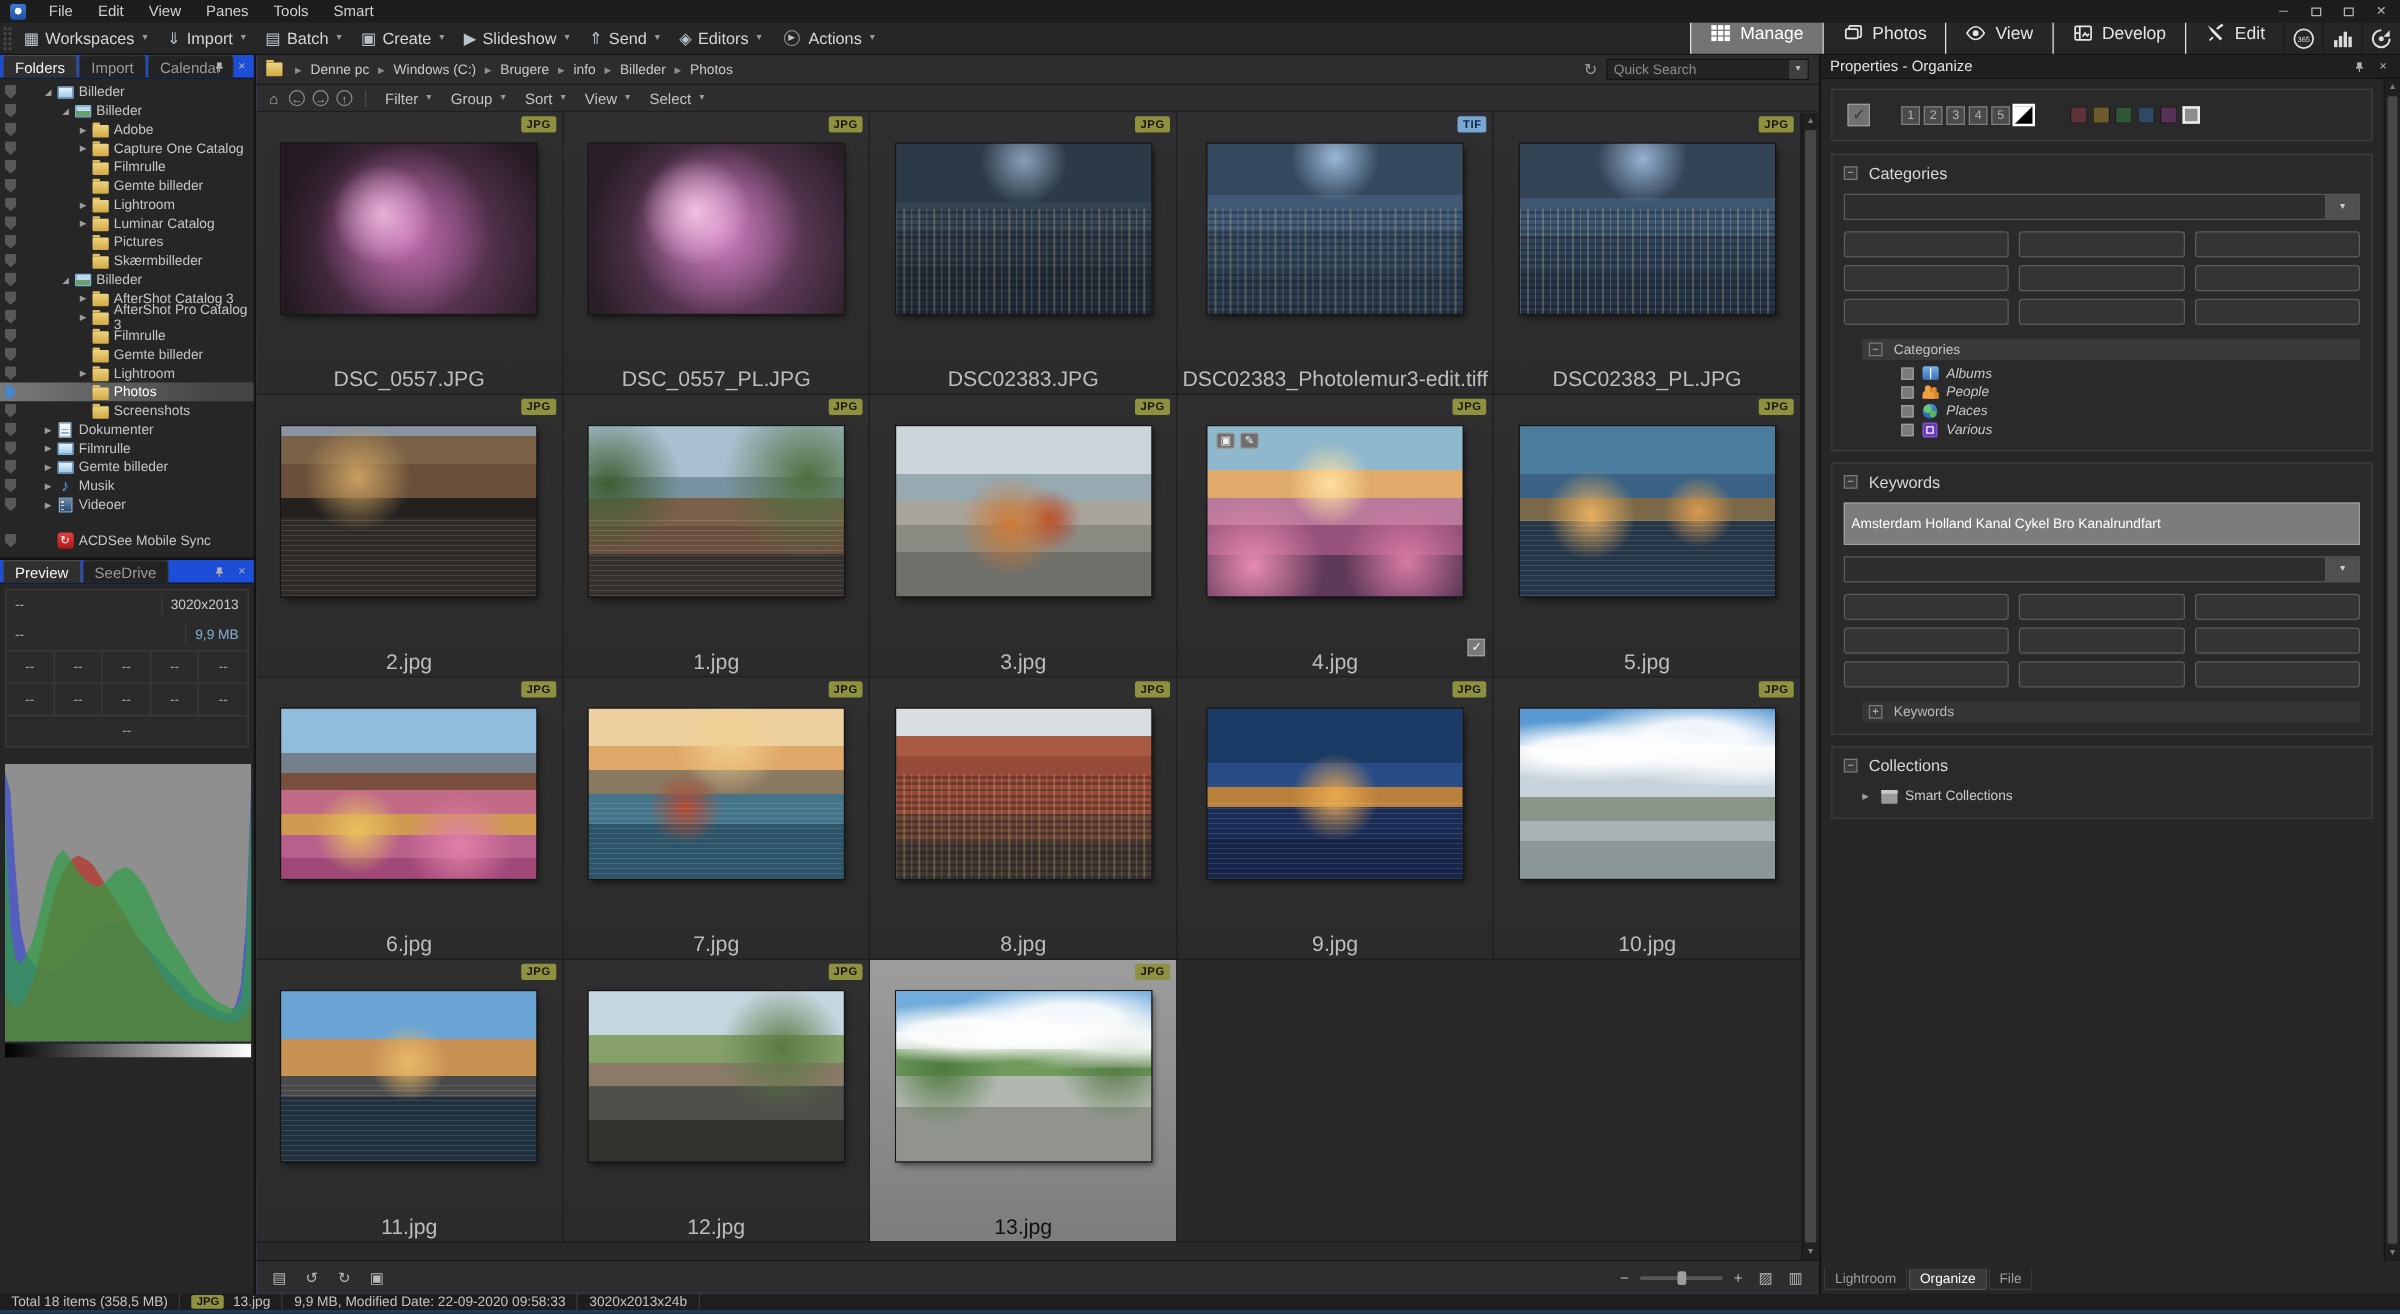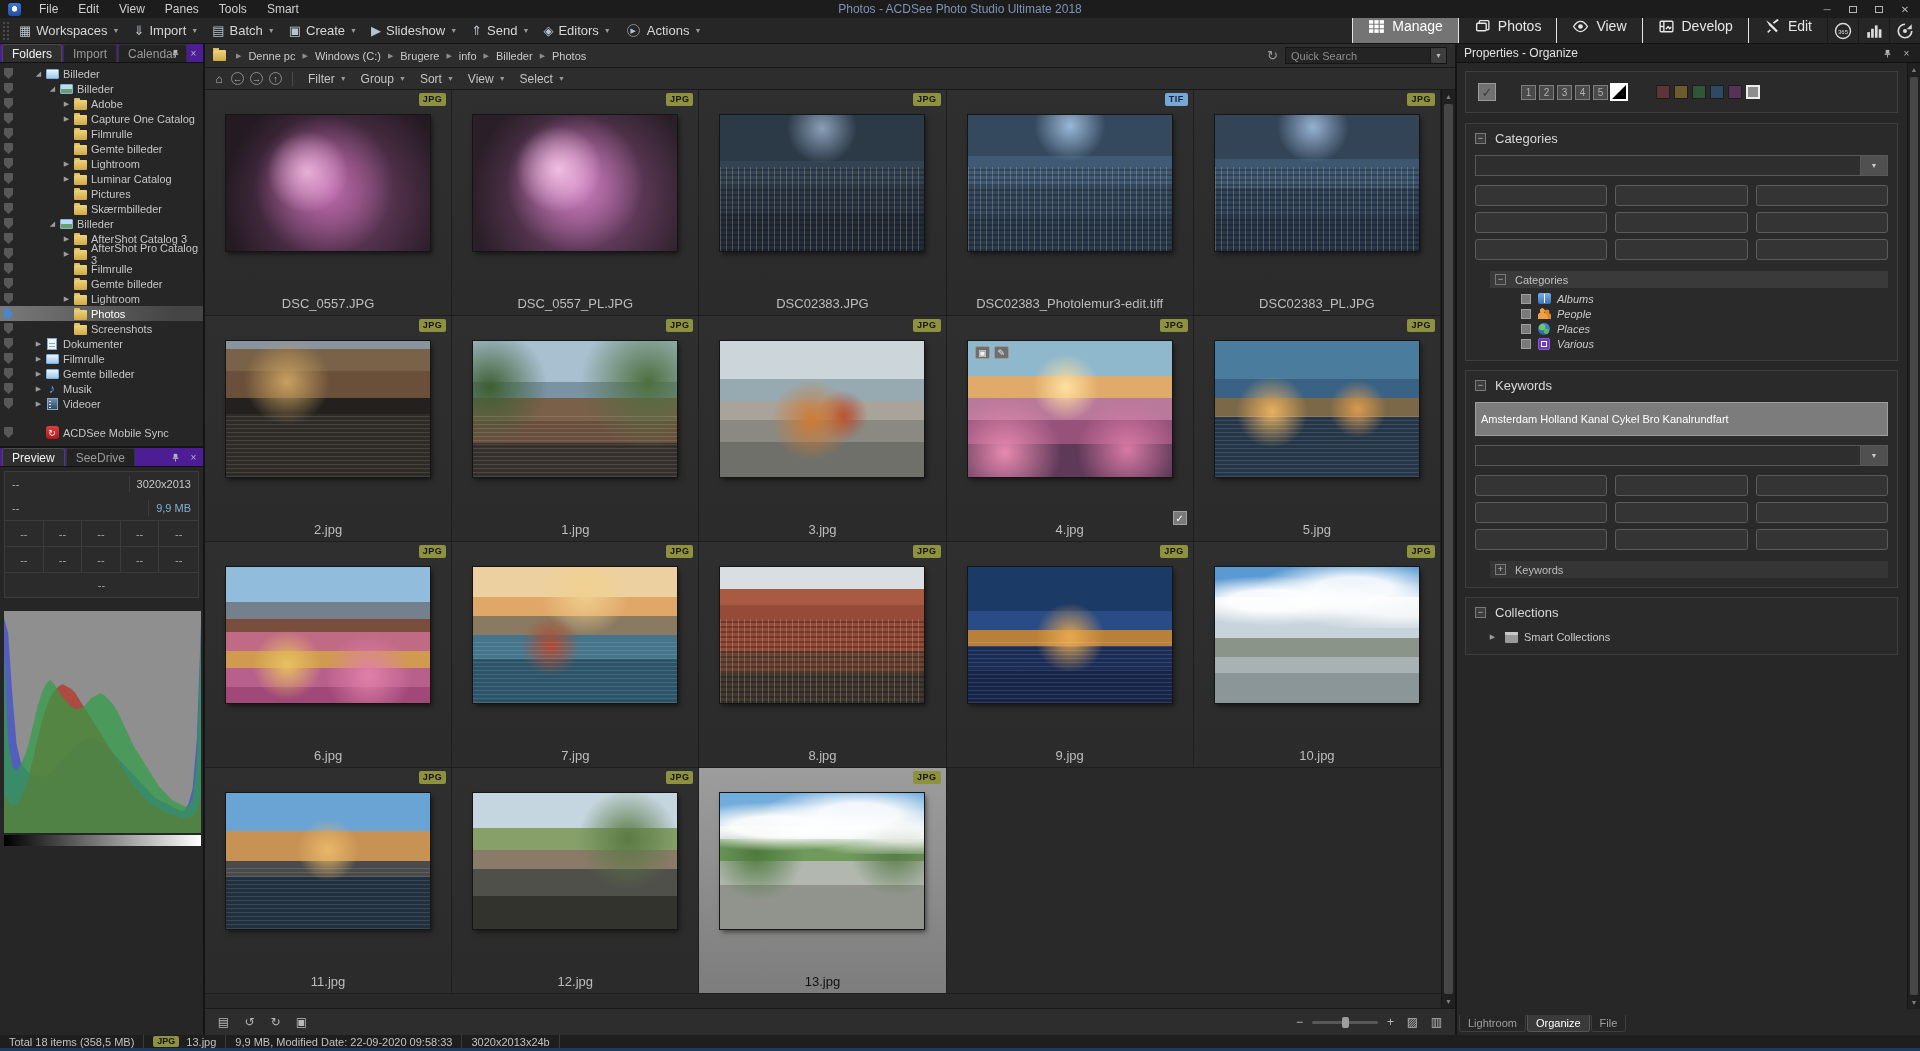--- a/index.html
+++ b/index.html
@@ -32,21 +32,21 @@
   .mode-btn.active { background:#747474; color:#ffffff; }
   .toolicons { display:flex; align-items:stretch; }
   .tool-btn { width:31px; display:flex; align-items:center; justify-content:center; color:#dcdcdc; border-left:1px solid #1a1a1a; }
   .tool-btn svg { width:18px; height:18px; }
 
   
   .main { display:flex; height:991px; }
 
   
   .sidebar { width:205px; min-width:205px; border-right:2px solid #141414; display:flex; flex-direction:column; background:#262626; }
-  .side-tabs { height:19px; background:#4c1d95; display:flex; align-items:flex-end; padding-left:2px; position:relative; border-bottom:1px solid #111; flex:none; }
+  .side-tabs { height:19px; background:#1d4ed8; display:flex; align-items:flex-end; padding-left:2px; position:relative; border-bottom:1px solid #111; flex:none; }
   .stab { padding:2px 9px 1px; font-size:12px; color:#9a9a9a; background:#232323; border:1px solid #343434; border-bottom:none; border-radius:3px 3px 0 0; margin-right:1px; }
   .stab.active { color:#f2f2f2; background:#2f2f2f; border-color:#4a4a4a; }
   .side-icons { position:absolute; right:3px; top:3px; display:flex; gap:5px; }
   .sicon { width:13px; height:13px; display:flex; align-items:center; justify-content:center; color:#b5b5b5; font-size:10px; }
   .sicon svg { width:9px; height:9px; fill:#b5b5b5; }
 
   .tree { height:383px; overflow:hidden; padding-top:3px; flex:none; position:relative; }
   .trow { height:15px; display:flex; align-items:center; font-size:11px; color:#c6c6c6; padding-left:4px; }
   .trow.selected { background:linear-gradient(90deg,#7a7a7a 0%,#454545 85%); color:#fff; }
   .shield { width:9px; height:11px; background:#585858; border-radius:1px; clip-path:polygon(0 0,100% 0,100% 62%,50% 100%,0 62%); flex:none; }
@@ -112,21 +112,21 @@
   .art::before, .art::after { pointer-events:none; }
   .tx-city::after { content:""; position:absolute; inset:38% 0 0 0;
     background:repeating-linear-gradient(90deg, rgba(255,228,170,.22) 0 1px, transparent 1px 6px),
                repeating-linear-gradient(0deg, rgba(5,8,18,.28) 0 2px, transparent 2px 5px); }
   .tx-water::after { content:""; position:absolute; inset:55% 0 0 0;
     background:repeating-linear-gradient(0deg, rgba(255,255,255,.12) 0 1px, transparent 1px 4px); }
   .tx-clouds::after { content:""; position:absolute; inset:0 0 55% 0;
     background:radial-gradient(ellipse at 28% 55%, rgba(255,255,255,.95) 0 22%, transparent 52%),
                radial-gradient(ellipse at 68% 35%, rgba(255,255,255,.9) 0 20%, transparent 50%),
                radial-gradient(ellipse at 90% 65%, rgba(255,255,255,.8) 0 16%, transparent 45%); }
-  .tlabel { margin-top:auto; height:22px; line-height:21px; text-align:center; font-size:13px; color:#bdbdbd; white-space:nowrap; overflow:hidden; padding:0 4px; }
+  .tlabel { margin-top:auto; height:22px; line-height:21px; text-align:center; font-size:17px; color:#bdbdbd; white-space:nowrap; overflow:hidden; padding:0 4px; }
   .cell.selected .tlabel { color:#101010; }
   .mini-ind { position:absolute; top:5px; left:7px; display:flex; gap:4px; }
   .mind { width:15px; height:13px; background:#6e6e6e; border:1px solid #9a9a9a; border-radius:2px; color:#f0f0f0; font-size:9px; display:flex; align-items:center; justify-content:center; }
   .tagcheck { position:absolute; right:6px; bottom:16px; width:14px; height:14px; background:#7a7a7a; border:1px solid #a0a0a0; color:#fff; font-size:10px; display:flex; align-items:center; justify-content:center; }
 
   .vscroll { width:14px; background:#202020; border-left:1px solid #161616; display:flex; flex-direction:column; flex:none; }
   .varrow { height:13px; color:#7e7e7e; font-size:7px; display:flex; align-items:center; justify-content:center; flex:none; }
   .vthumb { flex:1; margin:1px 2px; background:#474747; border-radius:2px; }
 
   .grid-footer { height:27px; flex:none; background:#2d2d2d; border-top:1px solid #191919; display:flex; align-items:center; padding:0 9px; gap:7px; }
@@ -195,21 +195,20 @@
 <div class="titlebar">
   <div class="app-icon"></div>
   <div class="menus" id="menus">
       <div class="menu-item">File</div>
       <div class="menu-item">Edit</div>
       <div class="menu-item">View</div>
       <div class="menu-item">Panes</div>
       <div class="menu-item">Tools</div>
       <div class="menu-item">Smart</div>
     </div>
-  <div class="window-title">Photos - ACDSee Photo Studio Ultimate 2018</div>
   <div class="win-controls">
     <div class="winbtn">─</div>
     <div class="winbtn">
         <span class="box"></span>
       </div>
     <div class="winbtn">
         <span class="box"></span>
       </div>
     <div class="winbtn">✕</div>
   </div>

